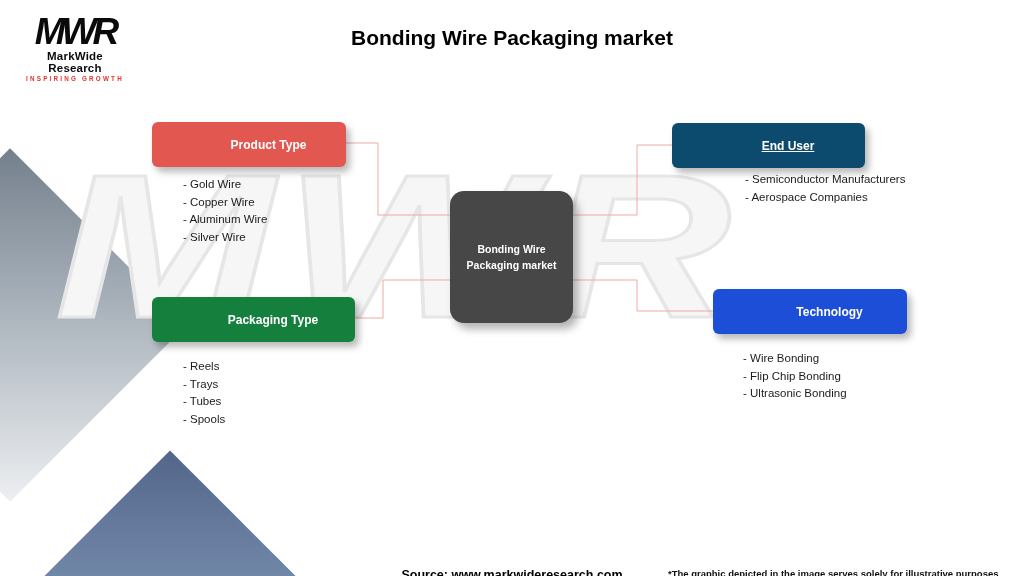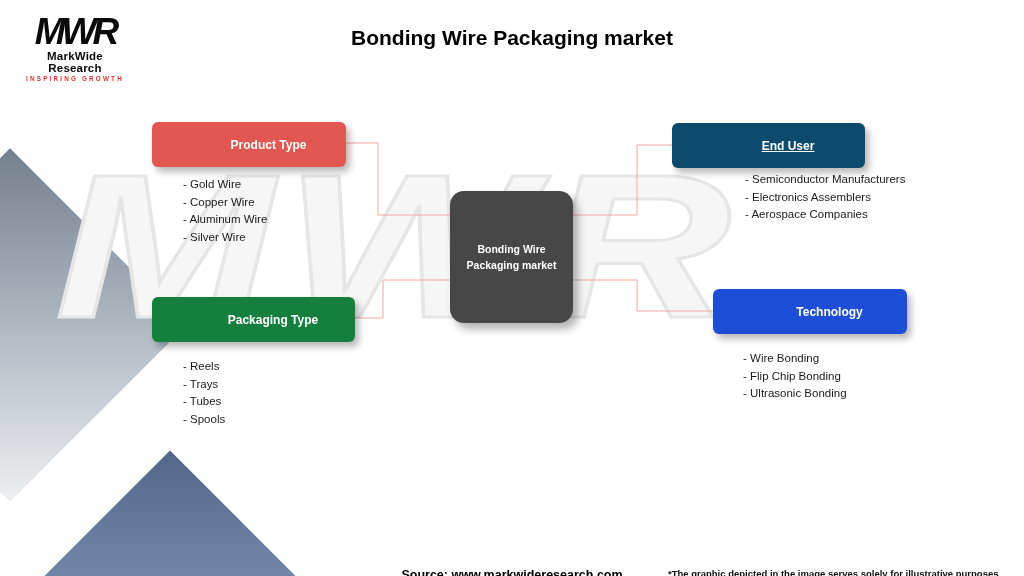--- a/index.html
+++ b/index.html
@@ -98,21 +98,20 @@
     <div>- Copper Wire</div>
     <div>- Aluminum Wire</div>
     <div>- Silver Wire</div>
   </div>
 
   <div class="node-box box-enduser">
     <span>End User</span>
   </div>
   <div class="node-list list-enduser">
     <div>- Semiconductor Manufacturers</div>
-    <div>- Electronics Assemblers</div>
     <div>- Aerospace Companies</div>
   </div>
 
   <div class="node-box box-packaging">
     <span>Packaging Type</span>
   </div>
   <div class="node-list list-packaging">
     <div>- Reels</div>
     <div>- Trays</div>
     <div>- Tubes</div>

